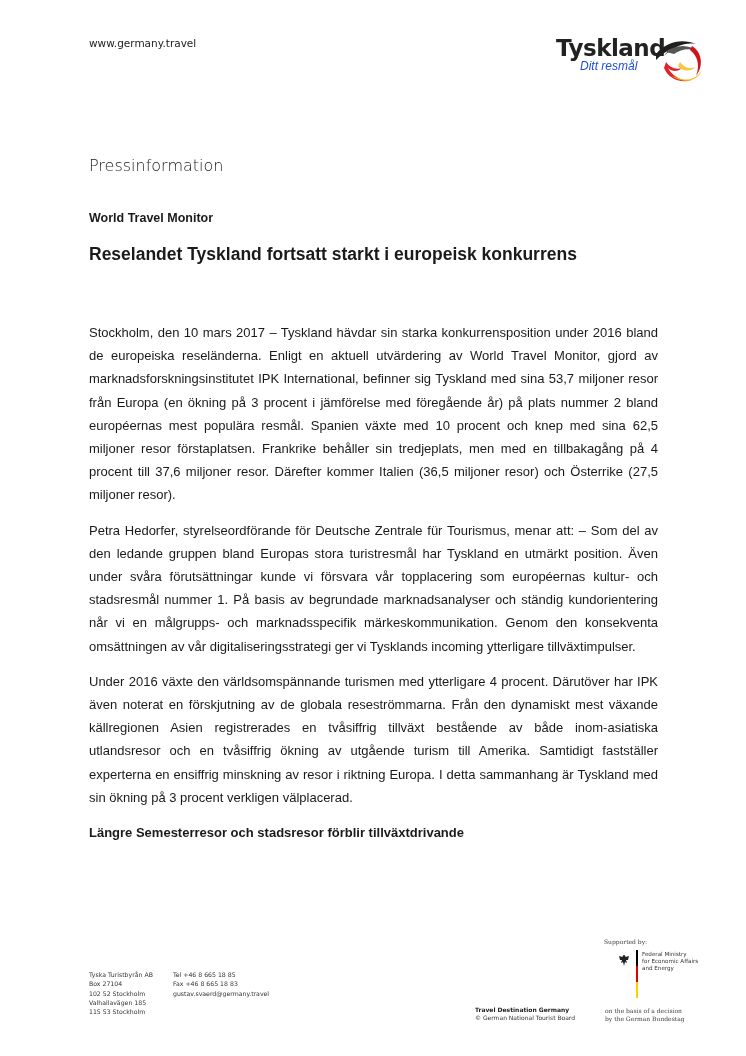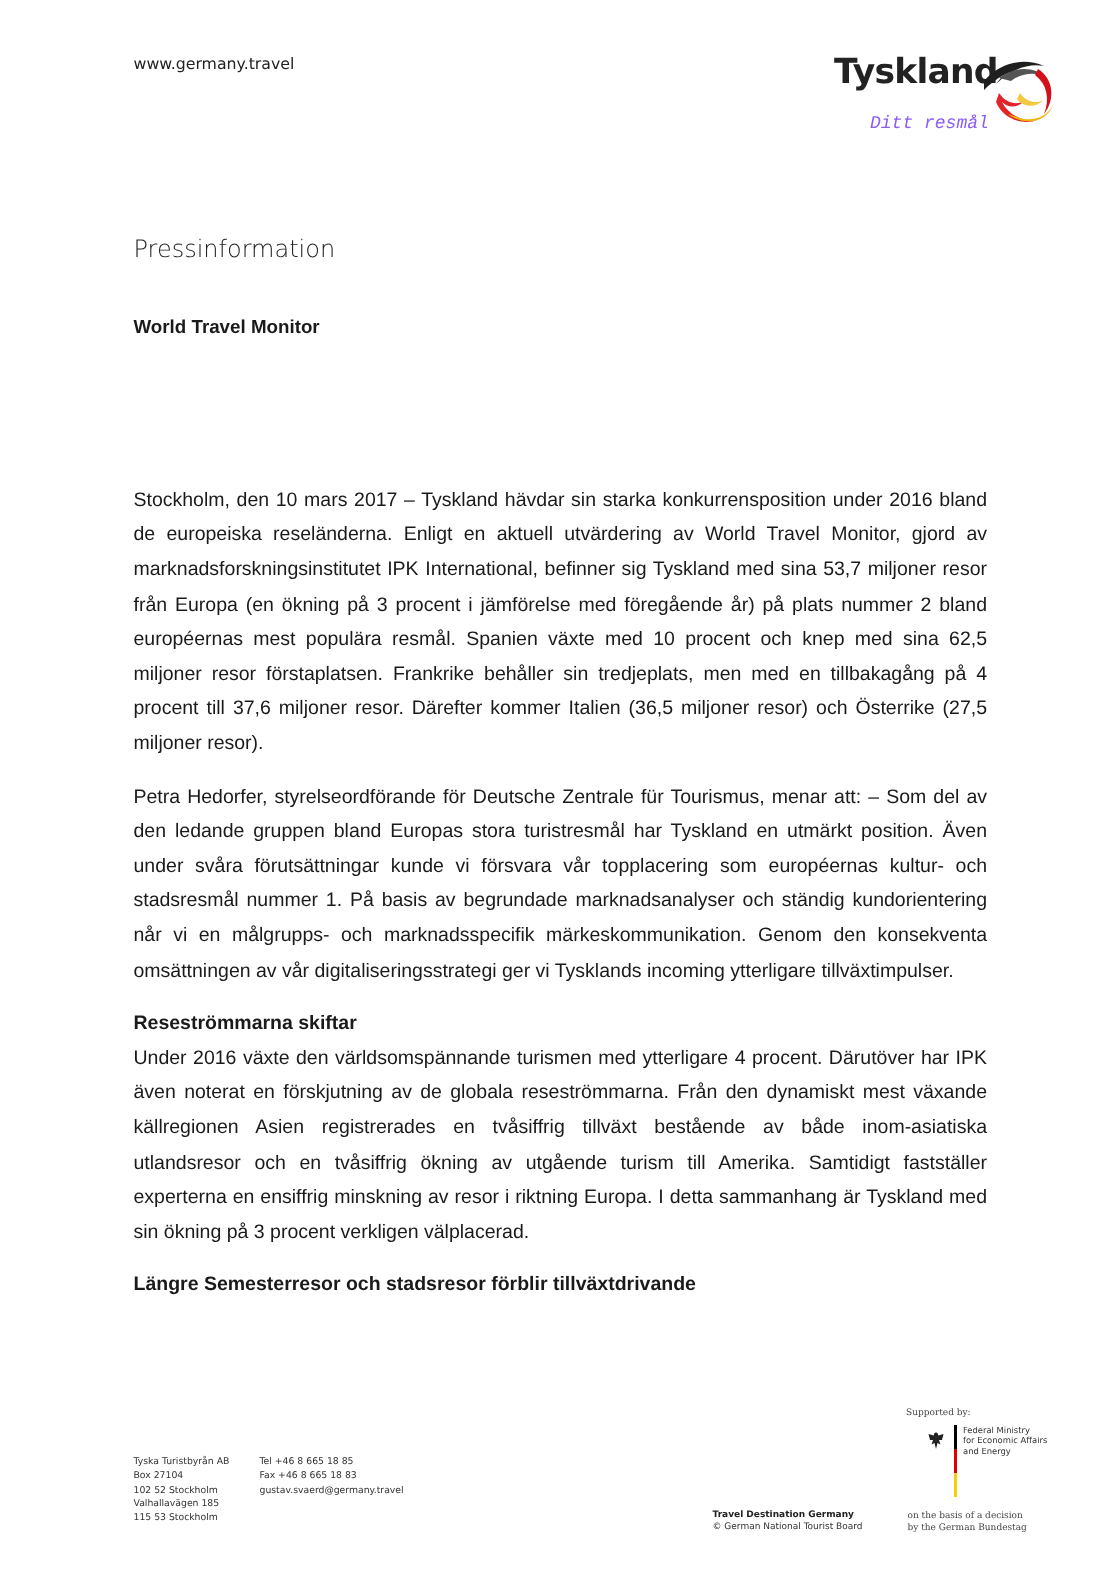--- a/index.html
+++ b/index.html
@@ -1,21 +1,21 @@
 <!DOCTYPE html>
 <html><head>
 <meta charset="utf-8">
 <style>
   html, body { margin: 0; padding: 0; background: #ffffff; }
   body { width: 746px; height: 1056px; position: relative; overflow: hidden; color: #1a1a1a; font-family: "Liberation Sans", sans-serif; }
   .page { position: absolute; left: 0; top: 0; width: 746px; height: 1056px; }
   .url { position: absolute; left: 89px; top: 37px; font-family: "DejaVu Sans", sans-serif; font-size: 10.5px; color: #222; text-align: center; }
   .logo { position: absolute; left: 556px; top: 32px; width: 150px; height: 55px; }
   .logo-title { position: absolute; left: 0; top: 3px; font-family: "DejaVu Sans", sans-serif; font-weight: bold; font-size: 23px; color: #222; letter-spacing: -0.5px; }
-  .logo-sub { position: absolute; left: 24px; top: 43px; font-family: Liberation Mono, monospace; font-style: italic; font-size: 12px; color: #8b5cf6; }
+  .logo-sub { position: absolute; left: 24px; top: 27px; font-family: Liberation Sans, sans-serif; font-style: italic; font-size: 12px; color: #1d4ed8; }
   .logo-mark { position: absolute; left: 96px; top: 0px; width: 54px; height: 54px; }
   .press { position: absolute; left: 89px; top: 156px; font-family: "DejaVu Sans", sans-serif; font-size: 16px; color: #222; font-weight: 300; }
   .kicker { position: absolute; left: 89px; top: 211px; font-size: 12.5px; font-weight: bold; }
   .headline { position: absolute; left: 89px; top: 240px; width: 580px; font-size: 17.5px; font-weight: bold; line-height: 29px; }
   .body { position: absolute; left: 89px; top: 321px; width: 569px; font-size: 13px; line-height: 23.2px; text-align: justify; }
   .body p { margin: 0 0 12px 0; }
   .body p.tight { margin: 0; }
   .body h3 { margin: 0; font-size: 13px; font-weight: bold; line-height: 23.2px; }
   .footer-left { position: absolute; left: 89px; top: 970px; font-family: "DejaVu Sans", sans-serif; font-size: 6.2px; line-height: 9.3px; color: #333; }
   .footer-mid { position: absolute; left: 173px; top: 970px; font-family: "DejaVu Sans", sans-serif; font-size: 6.2px; line-height: 9.3px; color: #333; }
@@ -46,26 +46,26 @@
       <path d="M12 36 C16 46 28 52 40 48 C30 50 20 44 16 36 C20 40 26 40 30 36 C24 38 18 36 14 30 Z" fill="#e0242a"></path>
       <path d="M20 44 C30 52 46 50 50 38 C46 46 36 50 26 46 Z" fill="#f2b705"></path>
       <path d="M28 30 C32 36 40 38 44 34 C40 40 30 40 26 34 Z" fill="#f5c842"></path>
     </svg>
   </div>
 
   <div class="press">Pressinformation</div>
   <div class="kicker">World Travel Monitor</div>
 
   <div class="headline">
+    <div>Reselandet Tyskland fortsatt starkt i europeisk konkurrens</div>
   </div>
 
   <div class="body">
     <p>Stockholm, den 10 mars 2017 – Tyskland hävdar sin starka konkurrensposition under 2016 bland de europeiska reseländerna. Enligt en aktuell utvärdering av World Travel Monitor, gjord av marknadsforskningsinstitutet IPK International, befinner sig Tyskland med sina 53,7 miljoner resor från Europa (en ökning på 3 procent i jämförelse med föregående år) på plats nummer 2 bland européernas mest populära resmål. Spanien växte med 10 procent och knep med sina 62,5 miljoner resor förstaplatsen. Frankrike behåller sin tredjeplats, men med en tillbakagång på 4 procent till 37,6 miljoner resor. Därefter kommer Italien (36,5 miljoner resor) och Österrike (27,5 miljoner resor).</p>
     <p>Petra Hedorfer, styrelseordförande för Deutsche Zentrale für Tourismus, menar att: – Som del av den ledande gruppen bland Europas stora turistresmål har Tyskland en utmärkt position. Även under svåra förutsättningar kunde vi försvara vår topplacering som européernas kultur- och stadsresmål nummer 1. På basis av begrundade marknadsanalyser och ständig kundorientering når vi en målgrupps- och marknadsspecifik märkeskommunikation. Genom den konsekventa omsättningen av vår digitaliseringsstrategi ger vi Tysklands incoming ytterligare tillväxtimpulser.</p>
-    <h3>Reseströmmarna skiftar</h3>
     <p>Under 2016 växte den världsomspännande turismen med ytterligare 4 procent. Därutöver har IPK även noterat en förskjutning av de globala reseströmmarna. Från den dynamiskt mest växande källregionen Asien registrerades en tvåsiffrig tillväxt bestående av både inom-asiatiska utlandsresor och en tvåsiffrig ökning av utgående turism till Amerika. Samtidigt fastställer experterna en ensiffrig minskning av resor i riktning Europa. I detta sammanhang är Tyskland med sin ökning på 3 procent verkligen välplacerad.</p>
     <h3>Längre Semesterresor och stadsresor förblir tillväxtdrivande</h3>
   </div>
 
   <div class="footer-left">
     <div>Tyska Turistbyrån AB</div>
     <div>Box 27104</div>
     <div>102 52 Stockholm</div>
     <div>Valhallavägen 185</div>
     <div>115 53 Stockholm</div>

